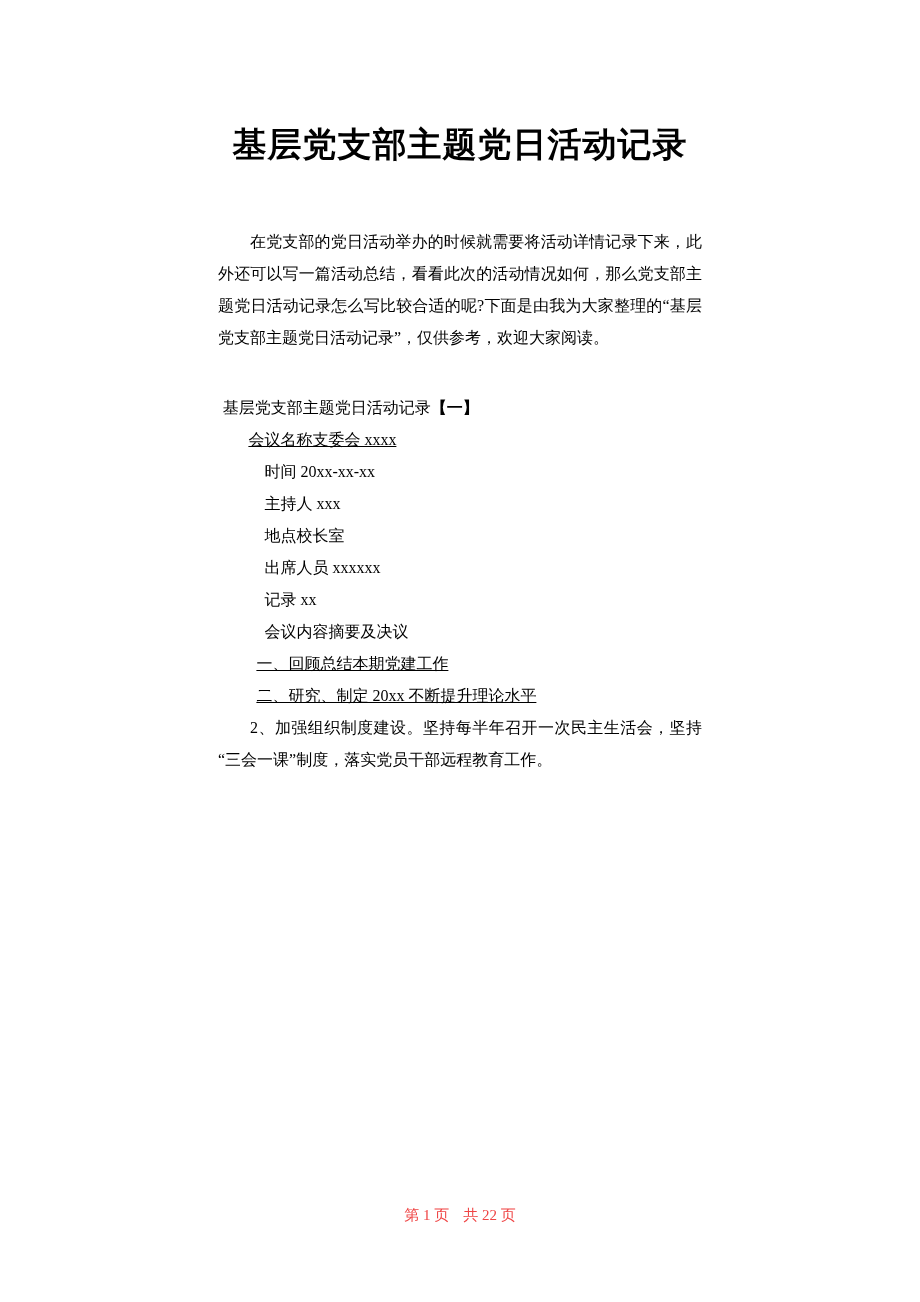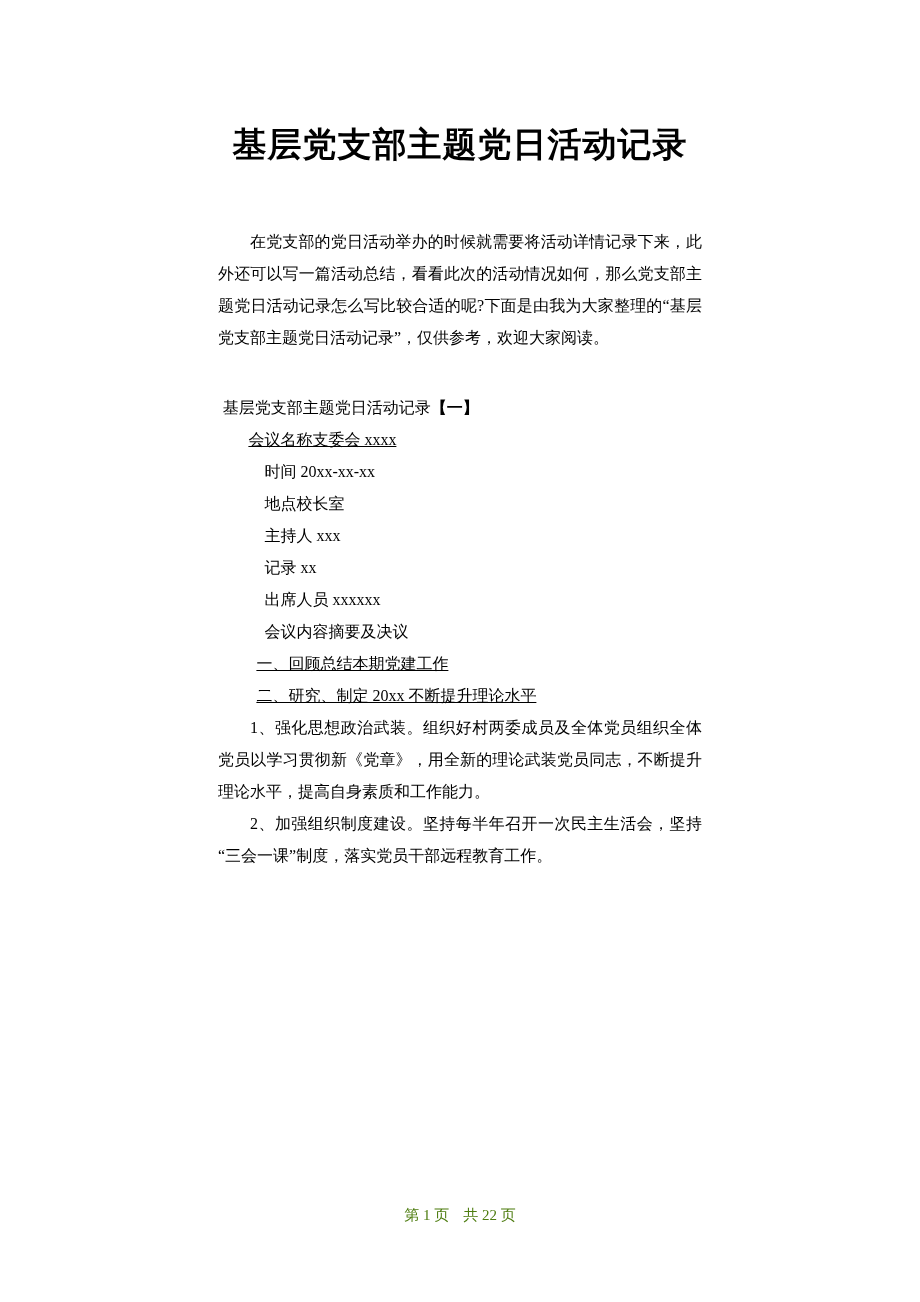--- a/index.html
+++ b/index.html
@@ -39,47 +39,46 @@
   .ind-24 { text-indent: 2.4em; text-decoration: underline; }
   .body-par { text-indent: 2em; }
   .footer {
     position: absolute;
     top: 1205px;
     left: 0;
     width: 100%;
     text-align: center;
     font-size: 15px;
     line-height: 20px;
-    color: #4d7c0f;
+    color: #ef4444;
   }
   .footer .pg-total { margin-left: 14px; }
 </style>
 </head>
 <body>
 
 <div class="page">
 
   <h1 class="doc-title">基层党支部主题党日活动记录</h1>
 
   <div class="content">
 
     <p class="intro">在党支部的党日活动举办的时候就需要将活动详情记录下来，此外还可以写一篇活动总结，看看此次的活动情况如何，那么党支部主题党日活动记录怎么写比较合适的呢?下面是由我为大家整理的“基层党支部主题党日活动记录”，仅供参考，欢迎大家阅读。</p>
 
     <p class="section-head"><span>基层党支部主题党日活动记录</span><b>【一】</b></p>
 
     <p class="ind-19">会议名称支委会 xxxx</p>
     <p class="ind-29">时间 20xx-xx-xx</p>
+    <p class="ind-29">主持人 xxx</p>
     <p class="ind-29">地点校长室</p>
-    <p class="ind-29">主持人 xxx</p>
+    <p class="ind-29">出席人员 xxxxxx</p>
     <p class="ind-29">记录 xx</p>
-    <p class="ind-29">出席人员 xxxxxx</p>
     <p class="ind-29">会议内容摘要及决议</p>
     <p class="ind-24">一、回顾总结本期党建工作</p>
     <p class="ind-24">二、研究、制定 20xx 不断提升理论水平</p>
 
-    <p class="body-par">1、强化思想政治武装。组织好村两委成员及全体党员组织全体党员以学习贯彻新《党章》，用全新的理论武装党员同志，不断提升理论水平，提高自身素质和工作能力。</p>
     <p class="body-par">2、加强组织制度建设。坚持每半年召开一次民主生活会，坚持“三会一课”制度，落实党员干部远程教育工作。</p>
 
   </div>
 
   <div class="footer"><span class="pg-current">第 1 页</span><span class="pg-total">共 22 页</span></div>
 
 </div>
 
 </body></html>

